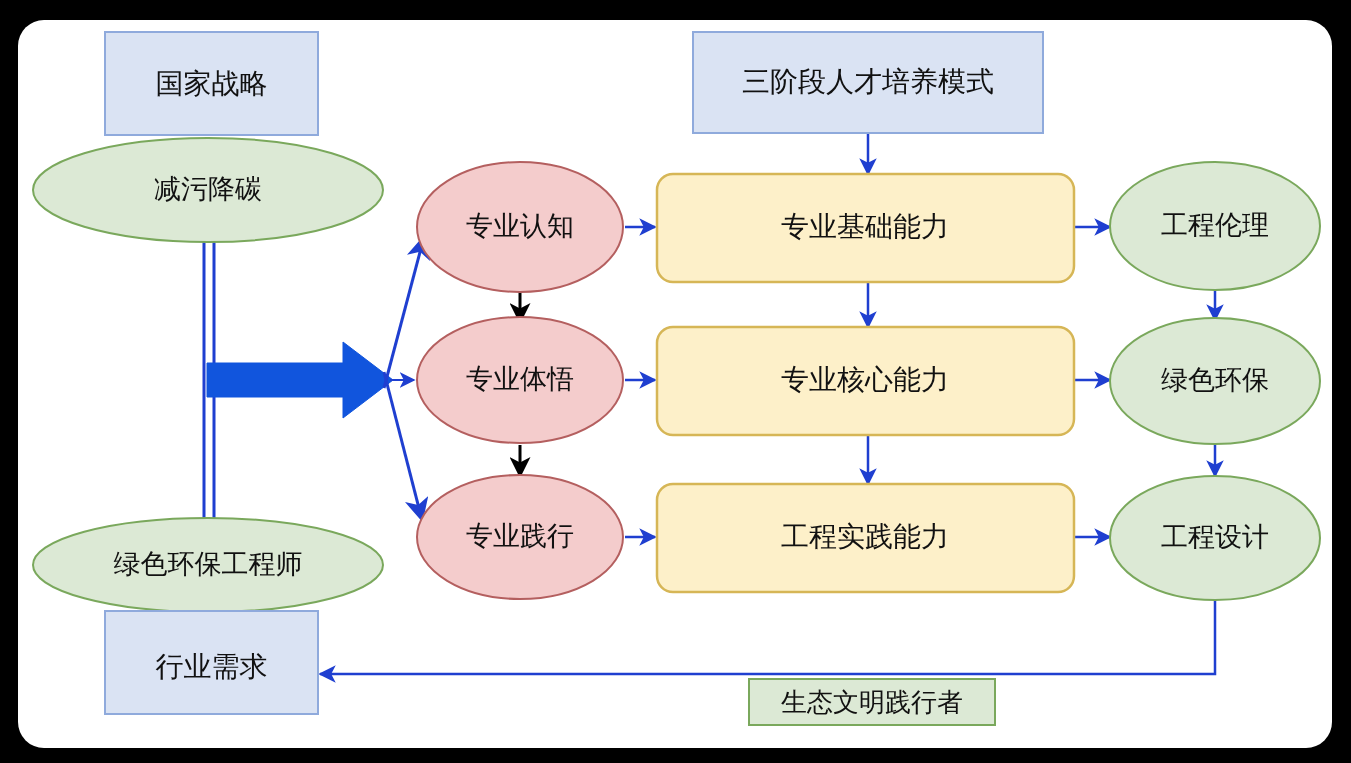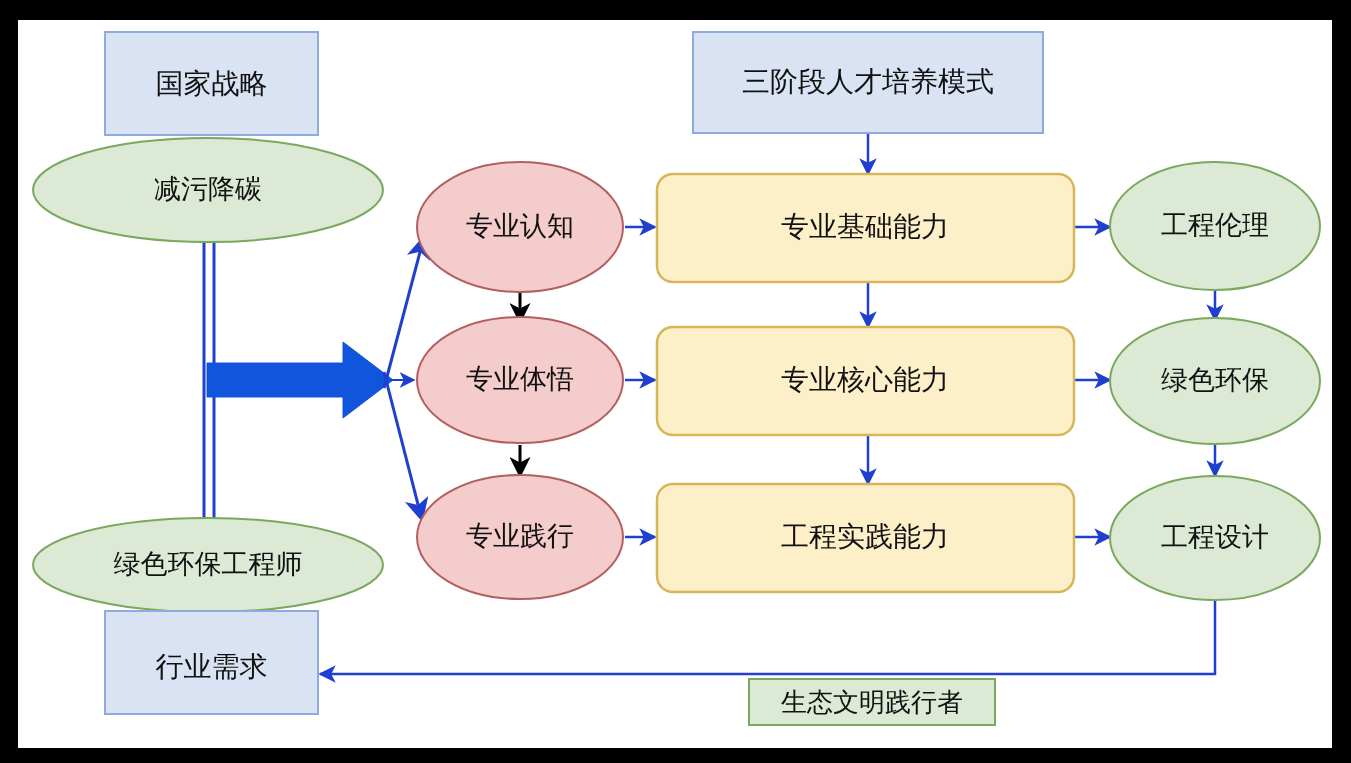--- a/index.html
+++ b/index.html
@@ -21,20 +21,21 @@
     height: 763px;
     background: #000000;
   }
   #canvas {
     position: absolute;
     left: 18px;
     top: 20px;
     width: 1314px;
     height: 728px;
     background: #ffffff;
+    border-radius: 26px;
   }
   svg#diagram {
     display: block;
     width: 1314px;
     height: 728px;
   }
   .node-label {
     font-family: "DejaVu Sans", "Liberation Sans", sans-serif;
     fill: #111111;
     text-anchor: middle;

